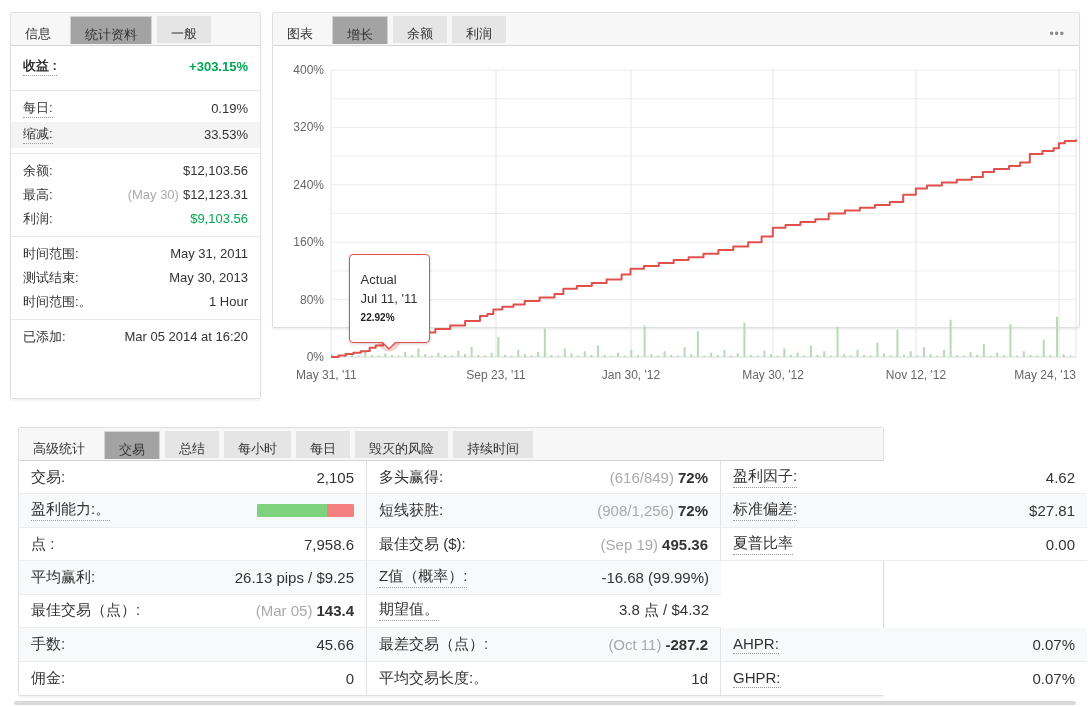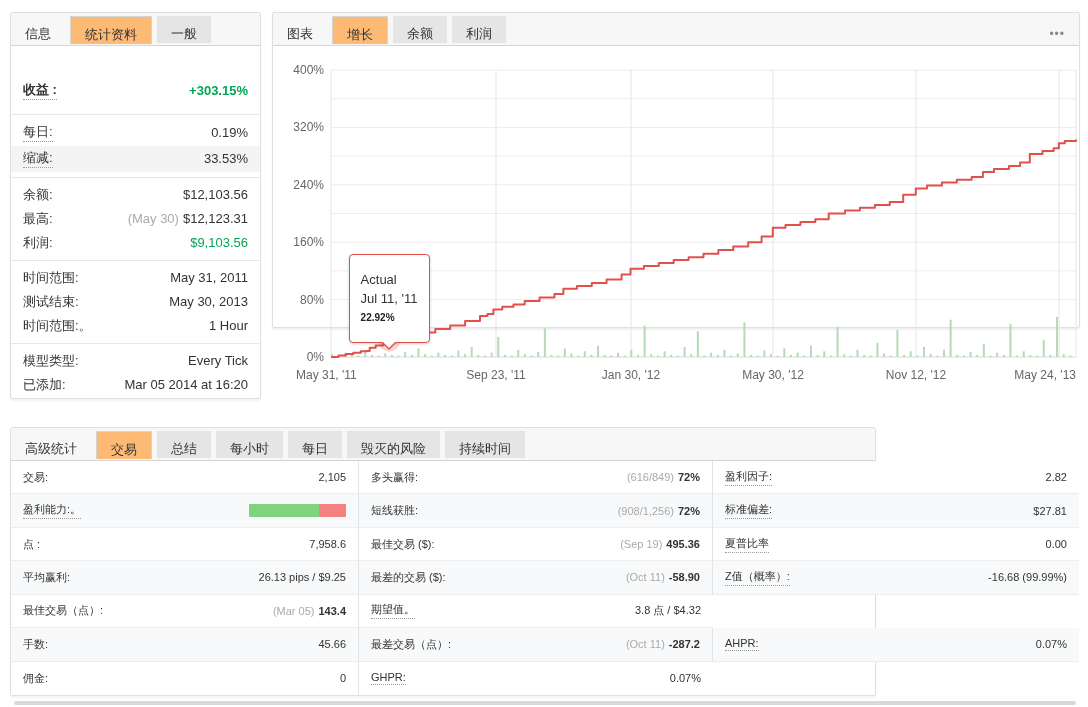--- a/index.html
+++ b/index.html
@@ -2,39 +2,39 @@
 <html><head>
 <meta charset="utf-8">
 <style>
   html,body{margin:0;padding:0;}
   body{width:1088px;height:707px;position:relative;background:#fff;
        font-family:"Liberation Sans","DejaVu Sans",sans-serif;color:#333;overflow:hidden;}
   .panel{position:absolute;background:#fff;border:1px solid #dfdfdf;border-radius:2px;
          box-shadow:0 2px 2px rgba(0,0,0,.05);box-sizing:border-box;}
   #left-panel{left:10px;top:12px;width:251px;height:387px;}
   #chart-panel{left:272px;top:12px;width:808px;height:316px;}
-  #stats-panel{left:10px;top:427px;width:866px;height:269px;}
+  #stats-panel{left:18px;top:427px;width:866px;height:269px;}
   #bottom-strip{position:absolute;left:14px;top:701px;width:1062px;height:4px;
                 background:#d9d9d9;border-radius:2px;}
 
   
   .tabbar{display:flex;align-items:center;background:#f7f7f7;border-bottom:1px solid #d4d4d4;
           height:33px;box-sizing:border-box;font-size:13px;white-space:nowrap;}
   .ttl{padding:9px 14px 0 14px;color:#333;}
   .tab{padding:9px 14px 0 14px;margin-left:5px;background:#e5e5e5;color:#333;cursor:pointer;}
-  .tab.active{background:#fdba74;border:1px solid #d4d4d4;border-bottom:none;margin-bottom:-1px;}
+  .tab.active{background:#a3a3a3;border:1px solid #d4d4d4;border-bottom:none;margin-bottom:-1px;}
   .menu-dots{margin-left:auto;padding:9px 14px 0 14px;color:#8a8a8a;font-size:12px;
              letter-spacing:1px;cursor:pointer;}
 
   
   #left-rows{font-size:13px;}
   .group{padding:5px 0;border-bottom:1px solid #e8e8e8;}
   .group:last-child{border-bottom:none;}
   .srow{display:flex;justify-content:space-between;align-items:center;padding:4px 12px;line-height:16px;}
-  .srow.big{padding:7px 12px 9px 12px;margin-top:24px;}
+  .srow.big{padding:7px 12px 9px 12px;}
   .srow.big .lbl{font-weight:bold;}
   .srow.big .val{font-weight:bold;}
   .srow.shaded{background:#f4f4f4;}
   .lbl{color:#333;}
   .dotted{border-bottom:1px dotted #999;padding-bottom:1px;}
   .val{color:#333;text-align:right;white-space:nowrap;}
   .pre{color:#aaa;margin-right:4px;font-weight:normal;}
   .green{color:#00a651;}
   .gb{color:#00a651;font-weight:bold;}
 
@@ -47,21 +47,21 @@
   #chart-tooltip .tt-val{font-weight:bold;font-size:10px;color:#222;}
   .tt-arrow{position:absolute;left:50%;bottom:-8px;margin-left:-8px;width:0;height:0;
             border-left:8px solid transparent;border-right:8px solid transparent;
             border-top:8px solid #e2504c;}
   .tt-arrow-in{position:absolute;left:50%;bottom:-6px;margin-left:-7px;width:0;height:0;
             border-left:7px solid transparent;border-right:7px solid transparent;
             border-top:7px solid #fff;}
 
   
   #stats-table{position:absolute;left:0;top:33px;right:0;bottom:0;display:flex;
-               flex-direction:column;font-size:11px;}
+               flex-direction:column;font-size:15px;}
   .trow{display:grid;grid-template-columns:348px 354px 366px;flex:1;}
   .trow.alt .cell{background:#f8f9fa;}
   .cell{display:flex;justify-content:space-between;align-items:center;padding:0 12px;
         border-bottom:1px solid #ededed;background:#fff;}
   .trow:last-child .cell{border-bottom:none;}
   .cell.c0,.cell.c1{border-right:1px solid #e3e3e3;}
   .cval{white-space:nowrap;text-align:right;}
   .main-b{font-weight:bold;}
   .pbar{width:97px;height:13px;display:flex;border-radius:1px;overflow:hidden;}
   .pbar .w{background:#7fd37f;height:100%;}
@@ -115,24 +115,20 @@
         <div class="srow">
           <span class="lbl">测试结束:</span>
           <span class="val "><span>May 30, 2013</span></span>
         </div>
         <div class="srow">
           <span class="lbl">时间范围:。</span>
           <span class="val "><span>1 Hour</span></span>
         </div>
       </div>
       <div class="group">
-        <div class="srow">
-          <span class="lbl">模型类型:</span>
-          <span class="val "><span>Every Tick</span></span>
-        </div>
         <div class="srow">
           <span class="lbl">已添加:</span>
           <span class="val "><span>Mar 05 2014 at 16:20</span></span>
         </div>
       </div>
     </div>
 </div>
 
 <div class="panel" id="chart-panel">
   <div class="tabbar" id="chart-tabbar">
@@ -314,21 +310,21 @@
         <div class="cell c0">
           <span class="lbl">交易:</span>
           <span class="cval"><span>2,105</span></span>
         </div>
         <div class="cell c1">
           <span class="lbl">多头赢得:</span>
           <span class="cval"><span class="pre">(616/849)</span><span class="main-b">72%</span></span>
         </div>
         <div class="cell c2">
           <span class="lbl dotted">盈利因子:</span>
-          <span class="cval"><span>2.82</span></span>
+          <span class="cval"><span>4.62</span></span>
         </div>
       </div>
       <div class="trow alt">
         <div class="cell c0">
           <span class="lbl dotted">盈利能力:。</span>
           <span class="pbar">
             <span class="w" style="width: 72%;"></span>
             <span class="l" style="width: 28%;"></span>
           </span>
         </div>
@@ -353,24 +349,20 @@
         <div class="cell c2">
           <span class="lbl dotted">夏普比率</span>
           <span class="cval"><span>0.00</span></span>
         </div>
       </div>
       <div class="trow alt">
         <div class="cell c0">
           <span class="lbl">平均赢利:</span>
           <span class="cval"><span>26.13 pips / $9.25</span></span>
         </div>
-        <div class="cell c1">
-          <span class="lbl">最差的交易 ($):</span>
-          <span class="cval"><span class="pre">(Oct 11)</span><span class="main-b">-58.90</span></span>
-        </div>
         <div class="cell c2">
           <span class="lbl dotted">Z值（概率）:</span>
           <span class="cval"><span>-16.68 (99.99%)</span></span>
         </div>
       </div>
       <div class="trow">
         <div class="cell c1">
           <span class="lbl">最佳交易（点）:</span>
           <span class="cval"><span class="pre">(Mar 05)</span><span class="main-b">143.4</span></span>
         </div>
@@ -391,20 +383,24 @@
         <div class="cell c2">
           <span class="lbl dotted">AHPR:</span>
           <span class="cval"><span>0.07%</span></span>
         </div>
       </div>
       <div class="trow">
         <div class="cell c0">
           <span class="lbl">佣金:</span>
           <span class="cval"><span>0</span></span>
         </div>
+        <div class="cell c1">
+          <span class="lbl">平均交易长度:。</span>
+          <span class="cval"><span>1d</span></span>
+        </div>
         <div class="cell c2">
           <span class="lbl dotted">GHPR:</span>
           <span class="cval"><span>0.07%</span></span>
         </div>
       </div>
     </div>
 </div>
 
 <div id="bottom-strip"></div>
 

